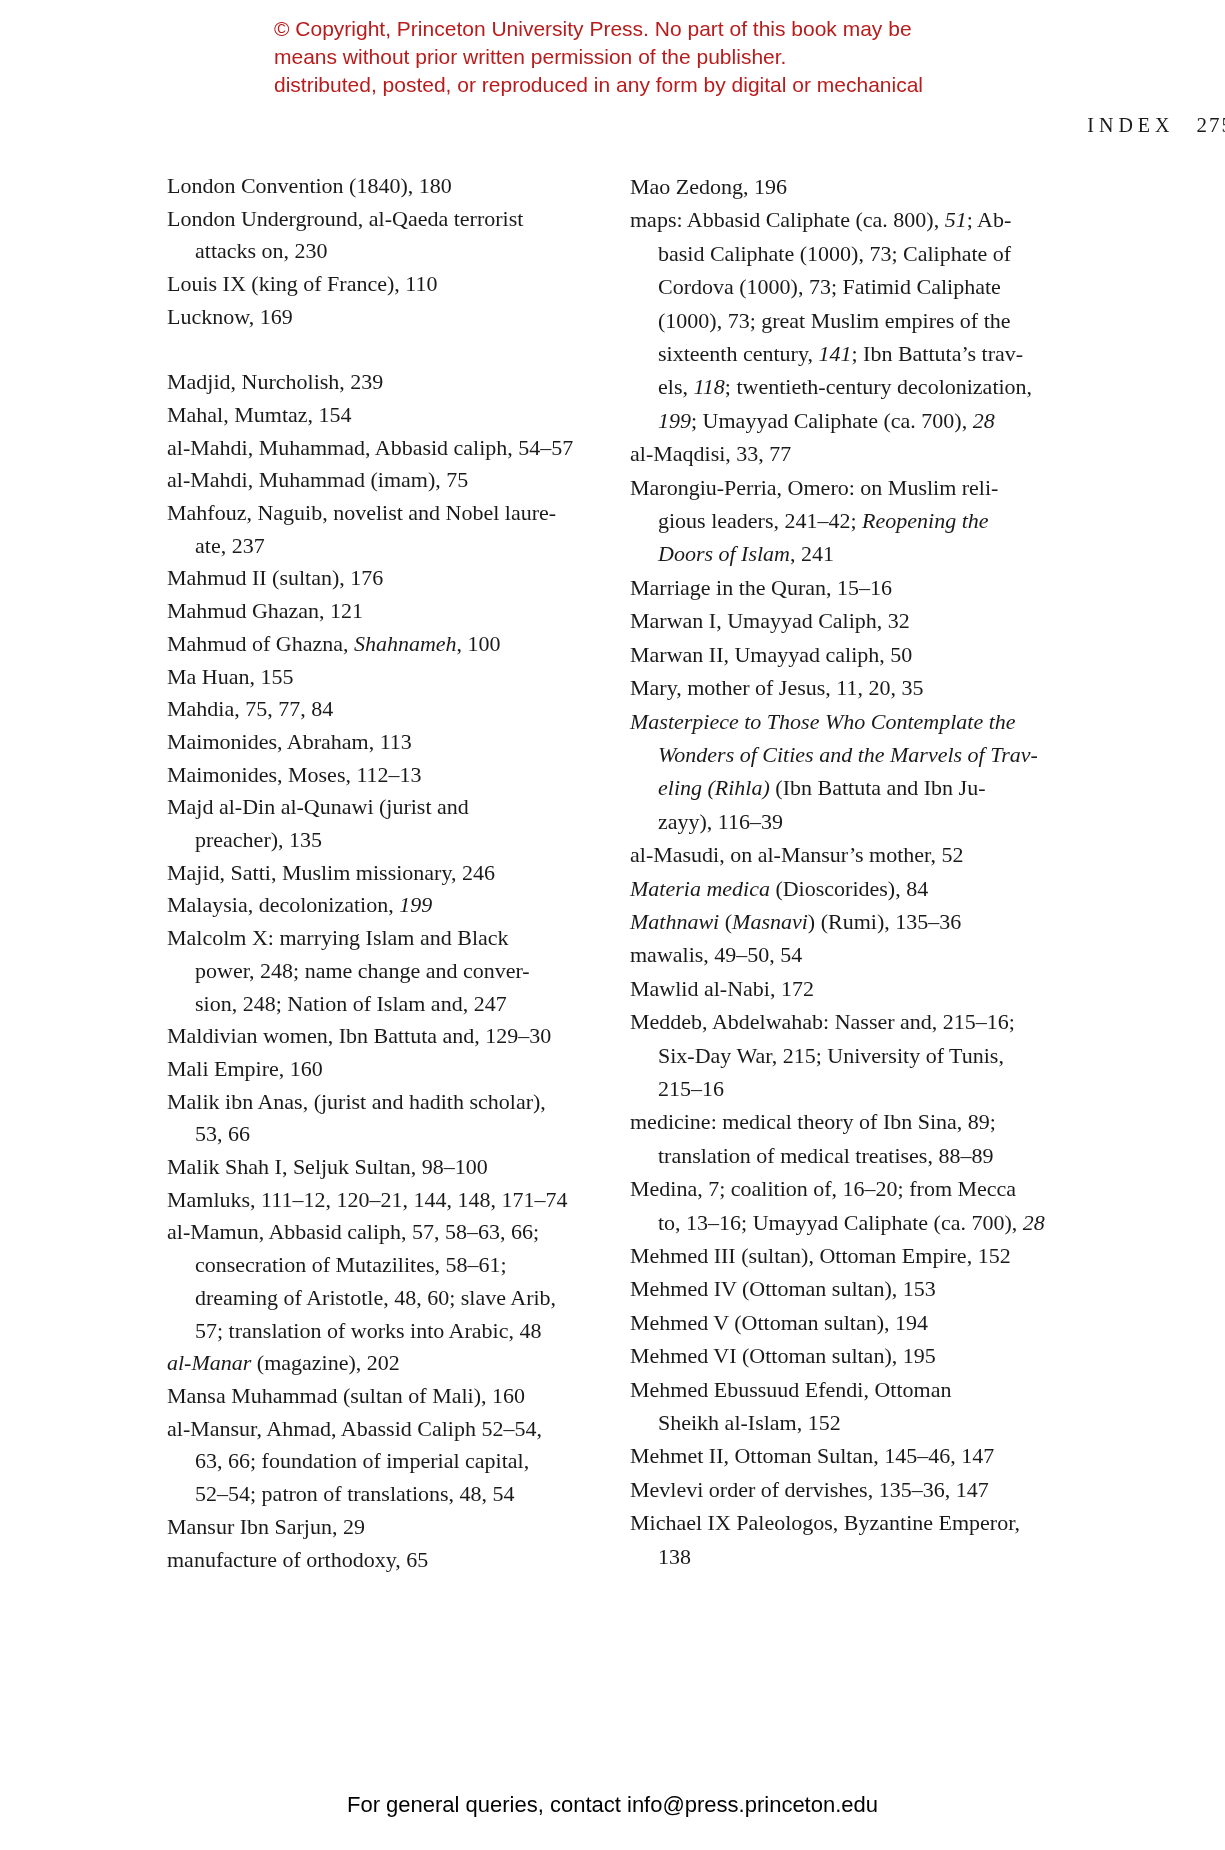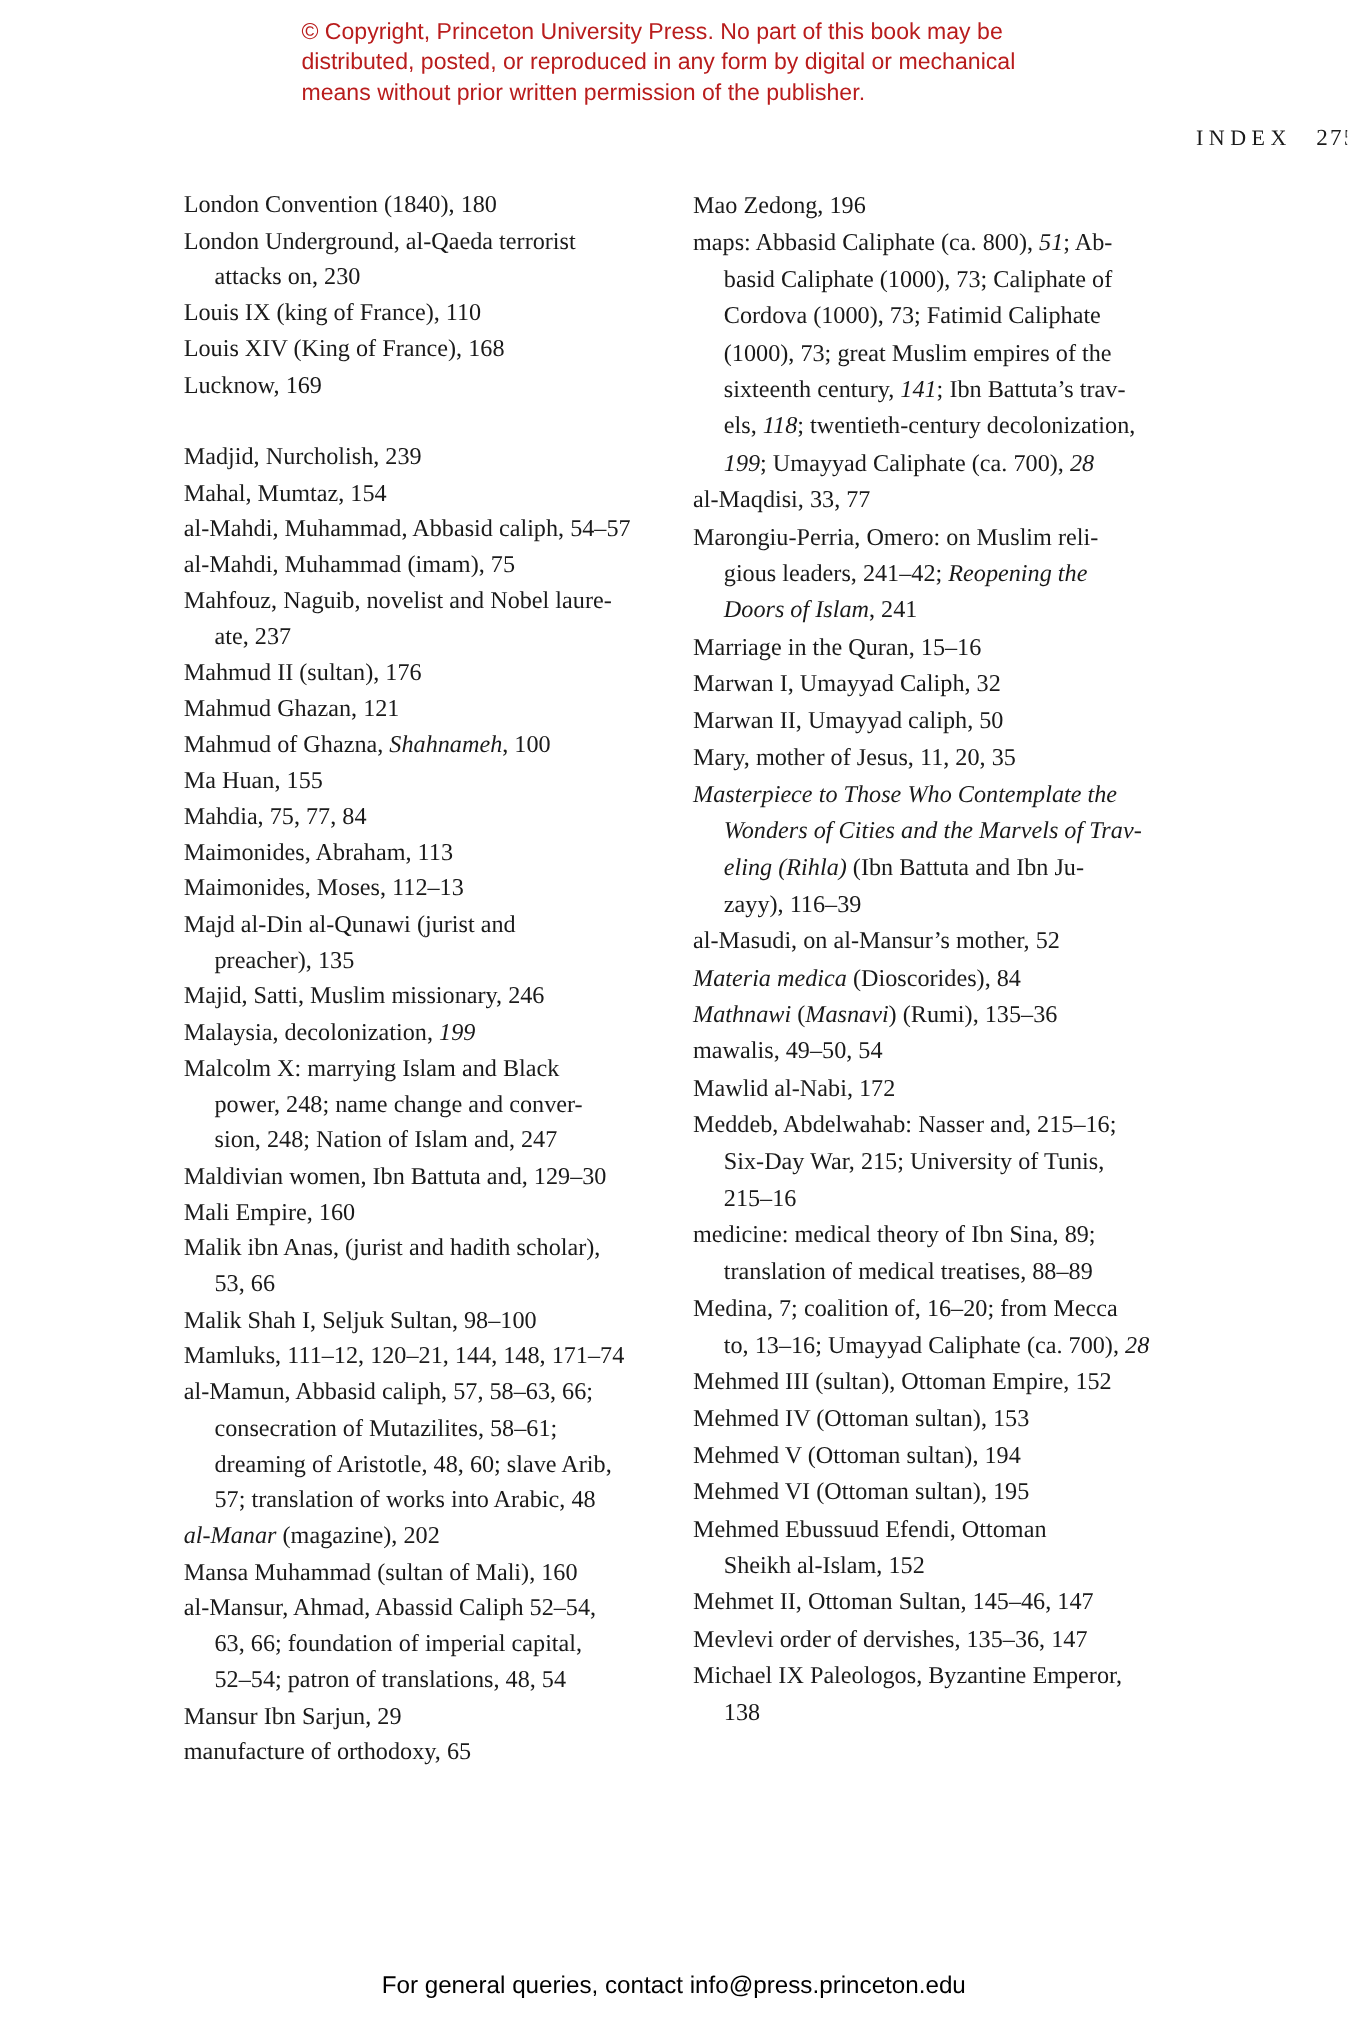--- a/index.html
+++ b/index.html
@@ -56,41 +56,38 @@
     color: #000000;
   }
 </style>
 </head>
 <body>
 
 <div class="page">
 
   <div class="copyright">
     <div>© Copyright, Princeton University Press. No part of this book may be</div>
+    <div>means without prior written permission of the publisher.</div>
     <div>distributed, posted, or reproduced in any form by digital or mechanical</div>
-    <div>means without prior written permission of the publisher.</div>
   </div>
 
   <div class="page-header">
     <span class="index-title">INDEX</span><span class="page-num">275</span>
   </div>
 
   <div class="col col-left" id="col-left">
       <div class="entry">
         <div class="line"><span>London Convention (1840), 180</span></div>
       </div>
       <div class="entry">
         <div class="line"><span>London Underground, al-Qaeda terrorist</span></div>
         <div class="line cont"><span>attacks on, 230</span></div>
       </div>
       <div class="entry">
         <div class="line"><span>Louis IX (king of France), 110</span></div>
-      </div>
-      <div class="entry">
-        <div class="line"><span>Louis XIV (King of France), 168</span></div>
       </div>
       <div class="entry">
         <div class="line"><span>Lucknow, 169</span></div>
       </div>
       <div class="entry gap">
         <div class="line"><span>Madjid, Nurcholish, 239</span></div>
       </div>
       <div class="entry">
         <div class="line"><span>Mahal, Mumtaz, 154</span></div>
       </div>

